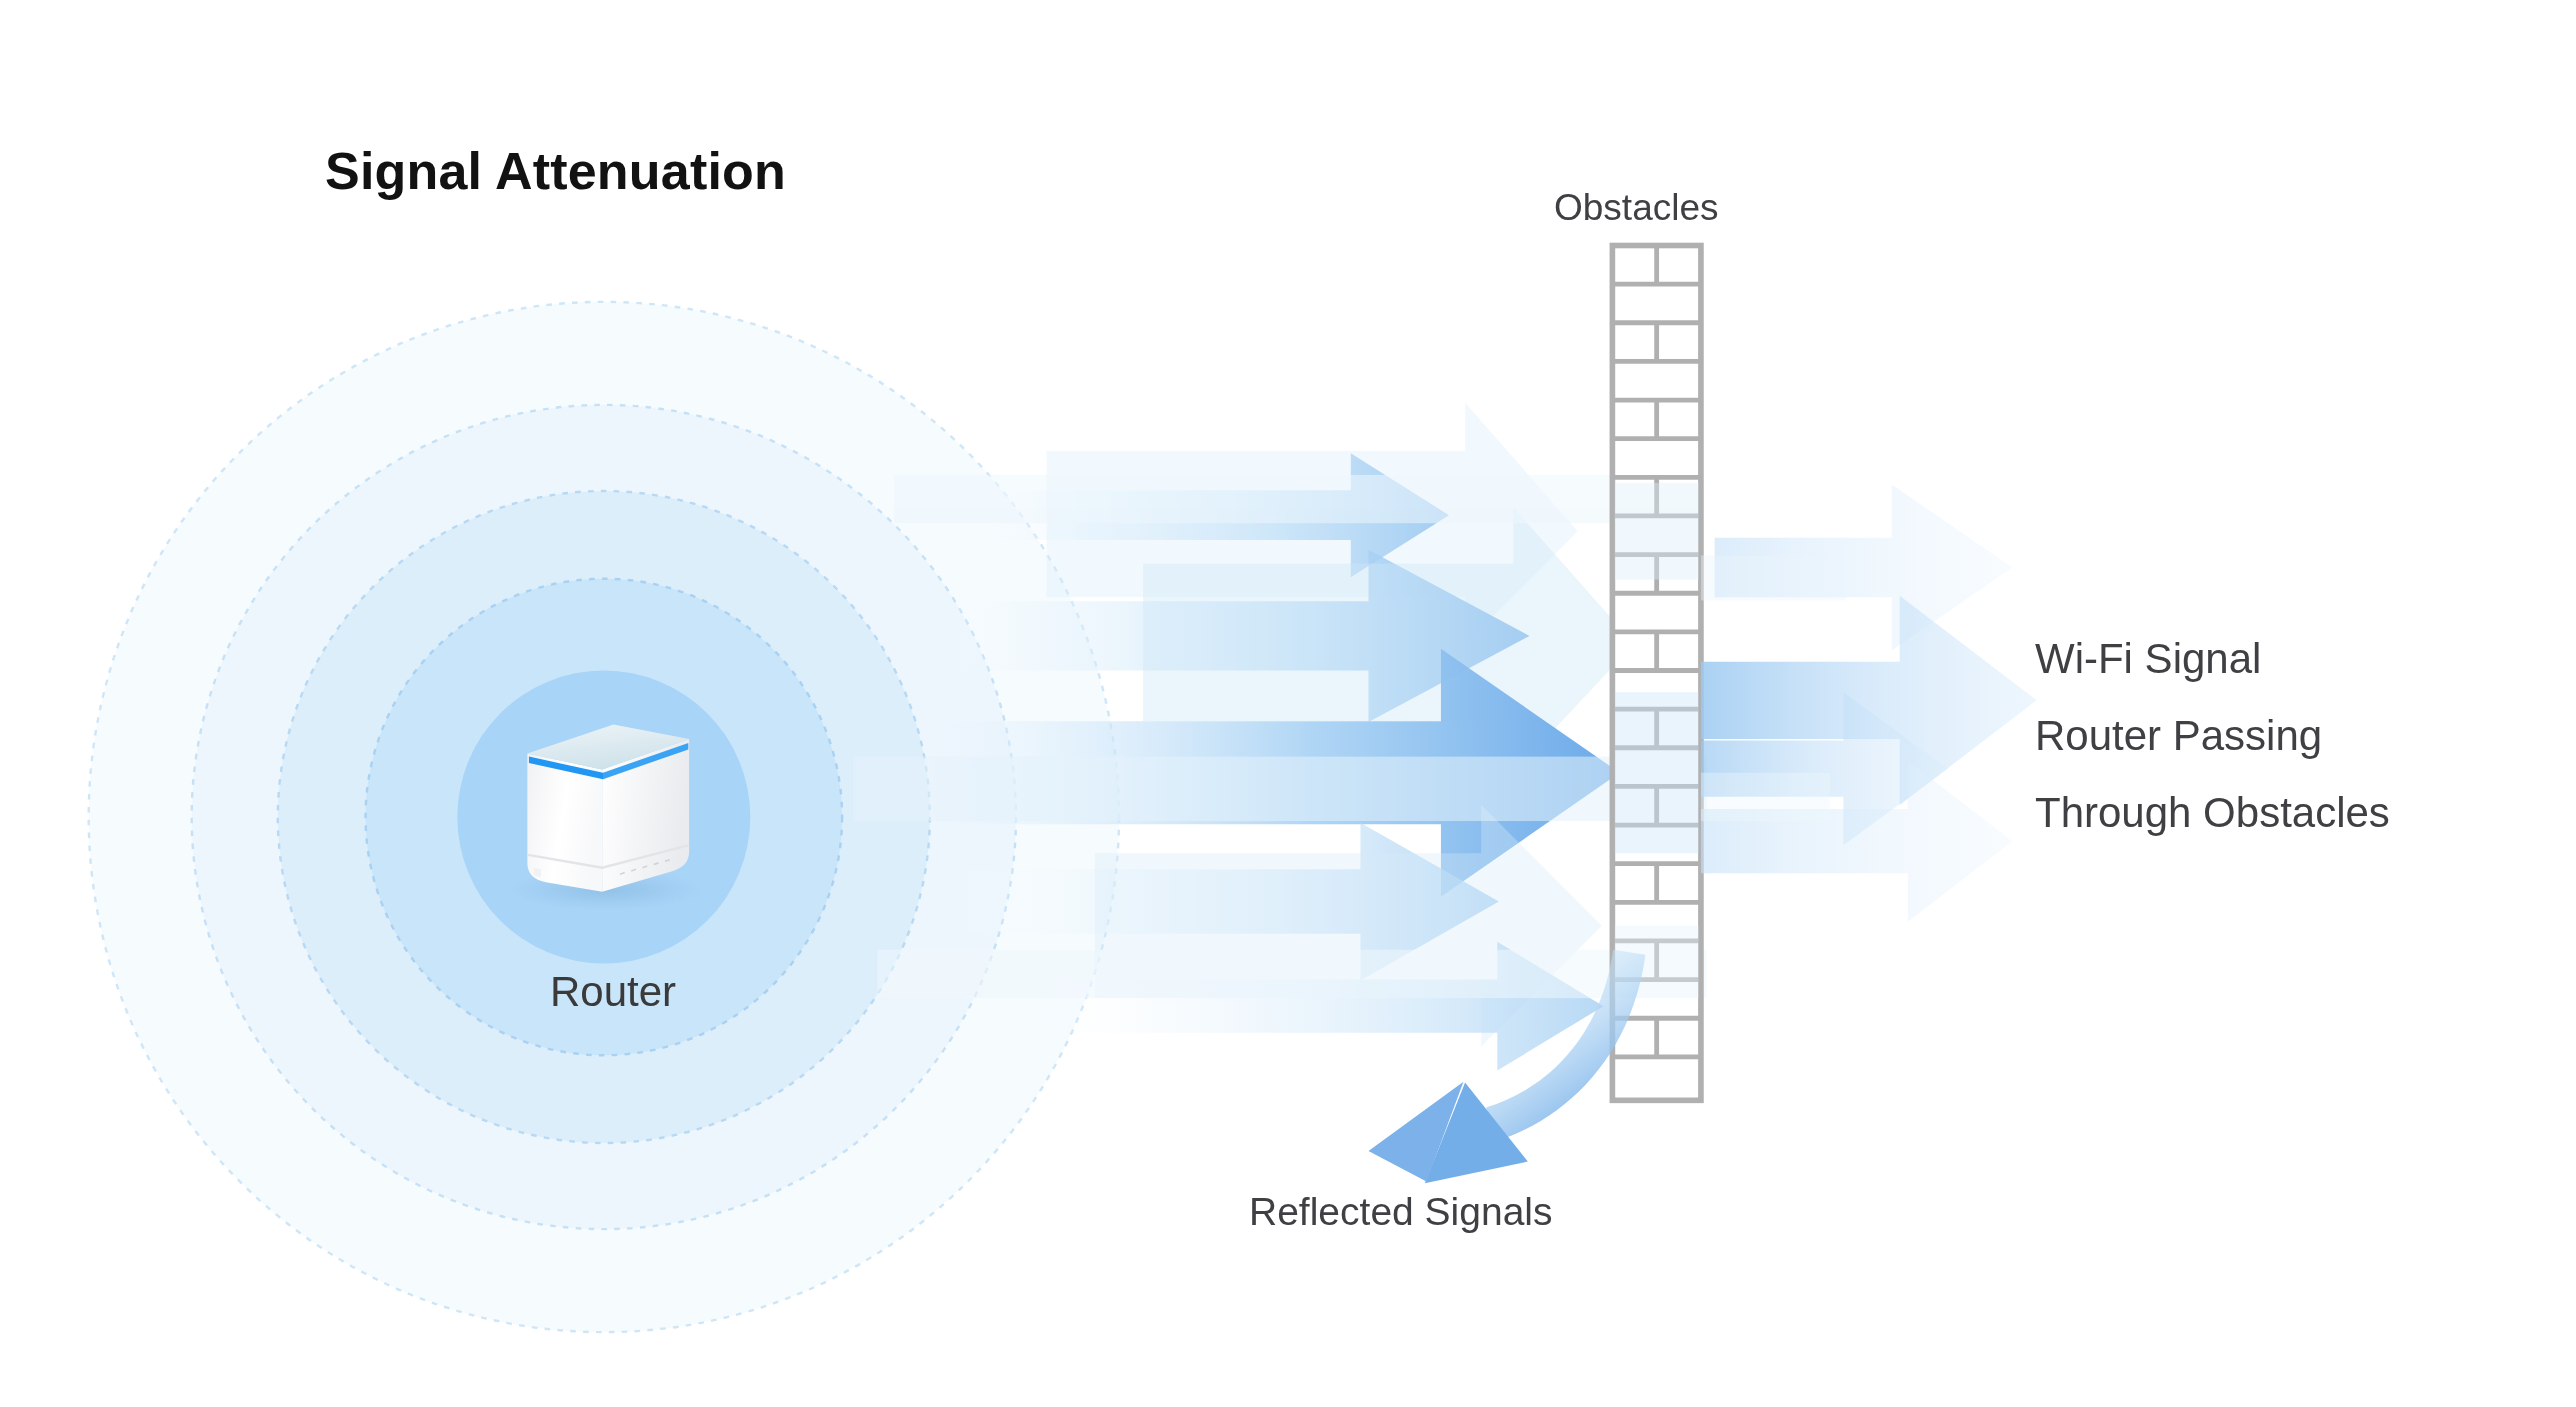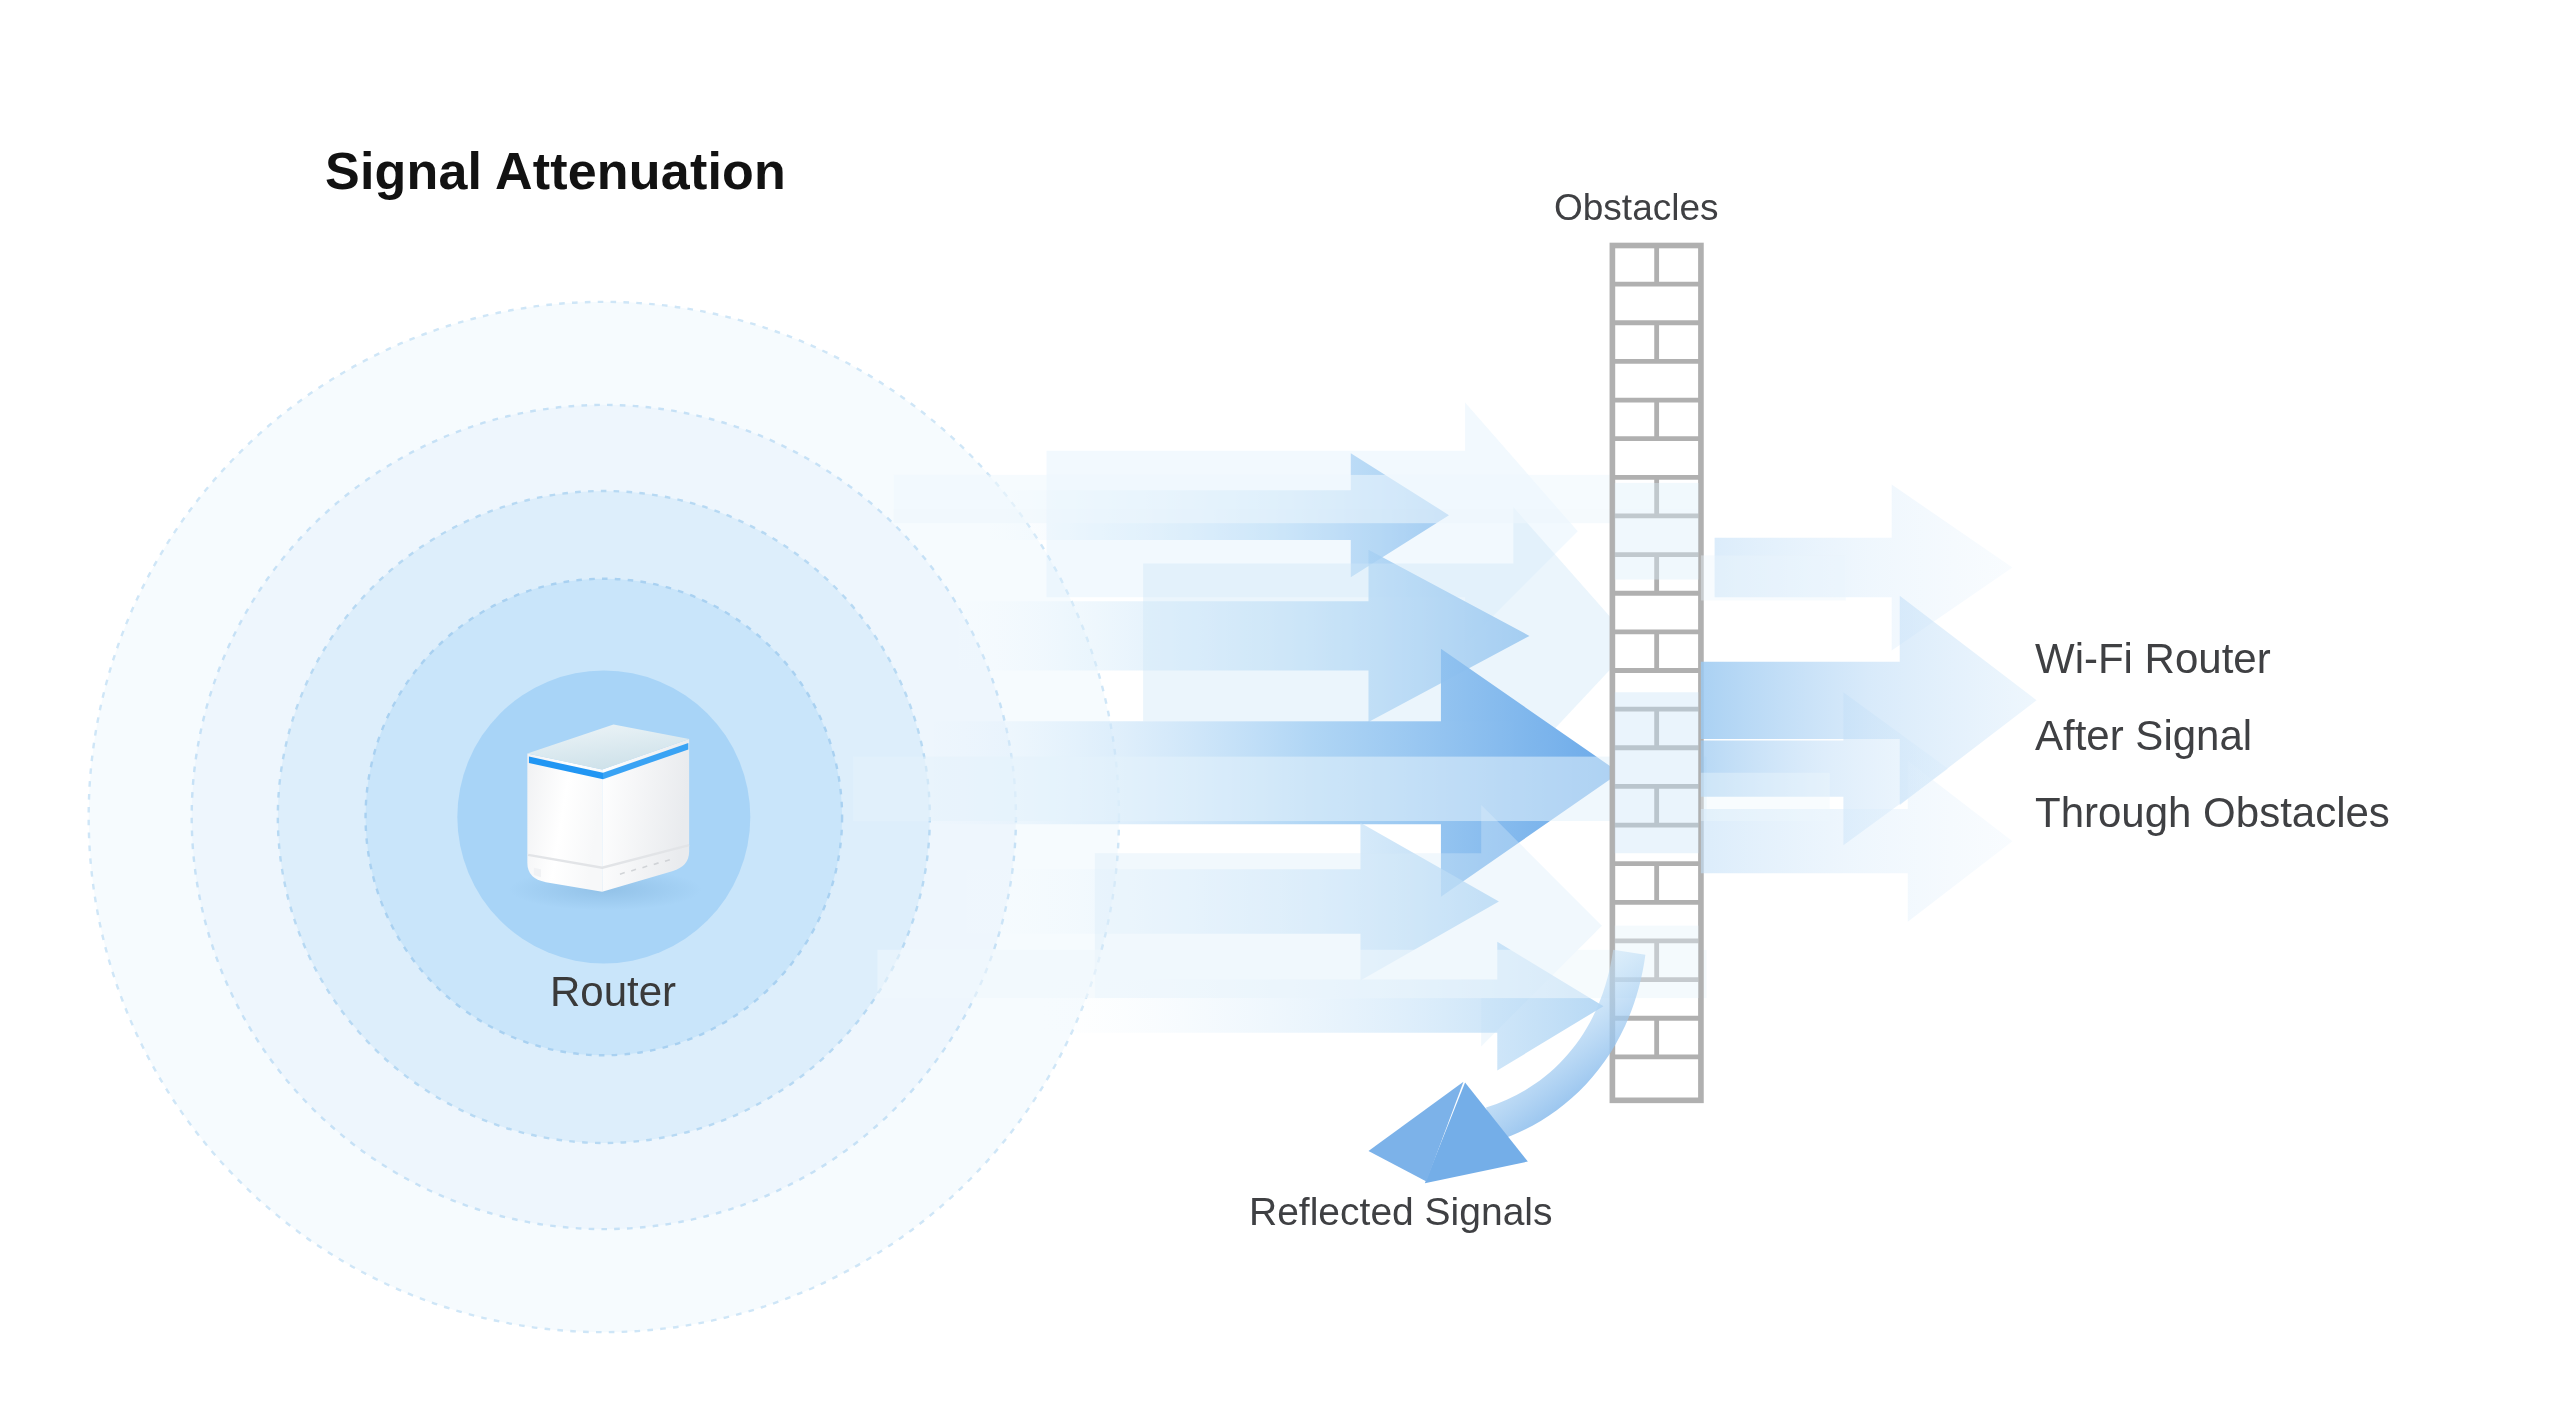--- a/index.html
+++ b/index.html
@@ -224,19 +224,19 @@
 
   <div class="title-text">Signal Attenuation</div>
 
   <div class="obstacles-label">Obstacles</div>
 
   <div class="router-label">Router</div>
 
   <div class="reflected-label">Reflected Signals</div>
 
   <div class="wifi-block">
-    <span class="wifi-line">Wi-Fi Router</span>
-    <span class="wifi-line">After Signal</span>
+    <span class="wifi-line">Wi-Fi Signal</span>
+    <span class="wifi-line">Router Passing</span>
     <span class="wifi-line">Through Obstacles</span>
   </div>
 
 </div>
 
 
 </body></html>

